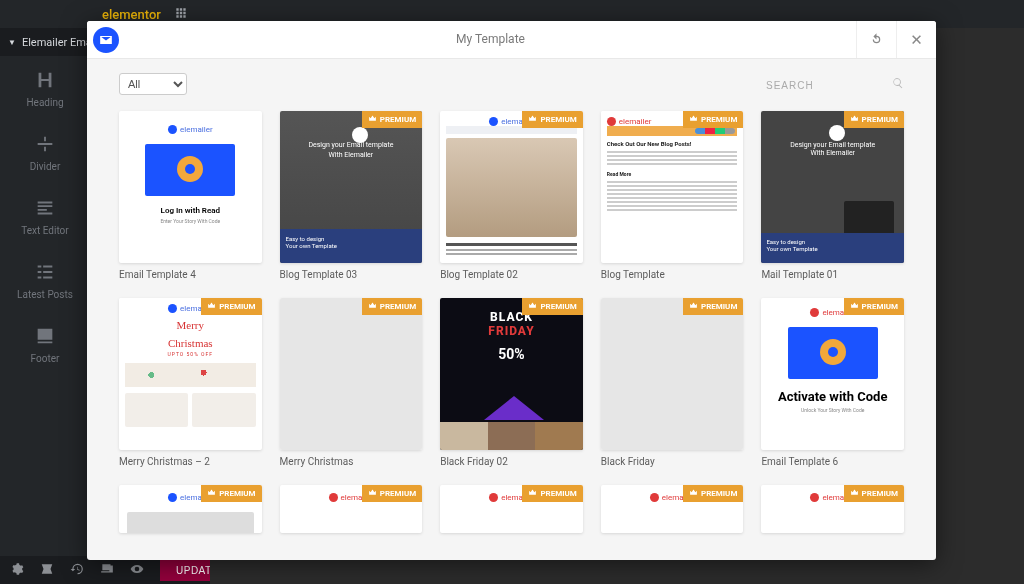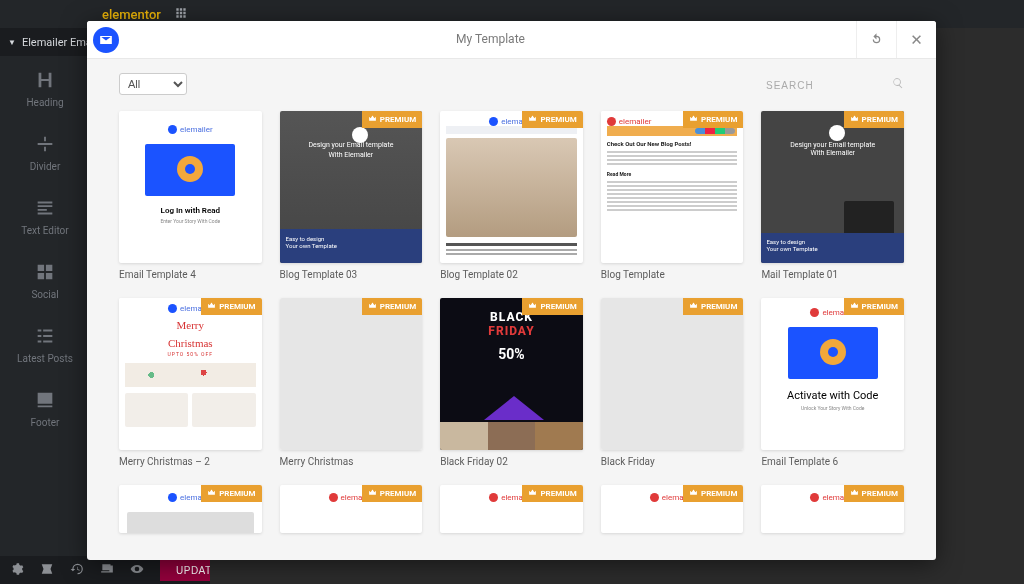--- a/index.html
+++ b/index.html
@@ -105,21 +105,21 @@
   .t-bf .pct { color:#fff; font-size:14px; font-weight:700; margin-top:8px; }
   .t-bf .tri { position:absolute; bottom:30px; left:44px; width:0; height:0; border-left:30px solid transparent; border-right:30px solid transparent; border-bottom:24px solid #6a2dc9; }
   .t-bf .ftr { position:absolute; bottom:0; left:0; right:0; height:28px; display:flex; }
   .t-bf .ftr div { flex:1; background:#c9b89f; }
   .t-bf .ftr div:nth-child(2){ background:#8c6d55; }
   .t-bf .ftr div:nth-child(3){ background:#a07a50; }
 
   .t-activate { padding:10px; text-align:center; }
   .t-activate .mini-logo { justify-content:center; color:#e03a3a; }
   .t-activate .illus-box { margin:10px auto 0; }
-  .t-activate .cap { font-size:11px; font-weight:400; margin-top:10px; }
+  .t-activate .cap { font-size:13px; font-weight:700; margin-top:10px; }
   .t-activate .sub { font-size:5px; color:#888; margin-top:3px; }
 
   .t-stub { padding:8px; text-align:center; }
   .t-stub .mini-logo { justify-content:center; }
   .t-stub .photo2 { margin-top:10px; height:50px; background:#ddd; border-radius:2px; }
 
   
   .modal-body::-webkit-scrollbar { width:6px; }
   .modal-body::-webkit-scrollbar-thumb { background:#c2c2c2; border-radius:3px; }
 </style>
@@ -151,26 +151,20 @@
         <svg width="22" height="22" viewBox="0 0 24 24">
           <path d="M4 11h16v2H4zM11 4h2v5h-2zm0 11h2v5h-2z"></path>
         </svg>
         <span>Divider</span>
       </div>
       <div class="widget-item">
         <svg width="22" height="22" viewBox="0 0 24 24">
           <path d="M4 5h16v2H4zm0 4h16v2H4zm0 4h10v2H4zm0 4h16v2H4z"></path>
         </svg>
         <span>Text Editor</span>
-      </div>
-      <div class="widget-item">
-        <svg width="22" height="22" viewBox="0 0 24 24">
-          <path d="M4 4h7v7H4zm9 0h7v7h-7zM4 13h7v7H4zm9 0h7v7h-7z"></path>
-        </svg>
-        <span>Social</span>
       </div>
       <div class="widget-item">
         <svg width="22" height="22" viewBox="0 0 24 24">
           <path d="M4 5h4v2H4zm6 0h10v2H10zM4 11h4v2H4zm6 0h10v2H10zM4 17h4v2H4zm6 0h10v2H10z"></path>
         </svg>
         <span>Latest Posts</span>
       </div>
       <div class="widget-item">
         <svg width="22" height="22" viewBox="0 0 24 24">
           <path d="M4 4h16v12H4zm0 14h16v2H4z"></path>

